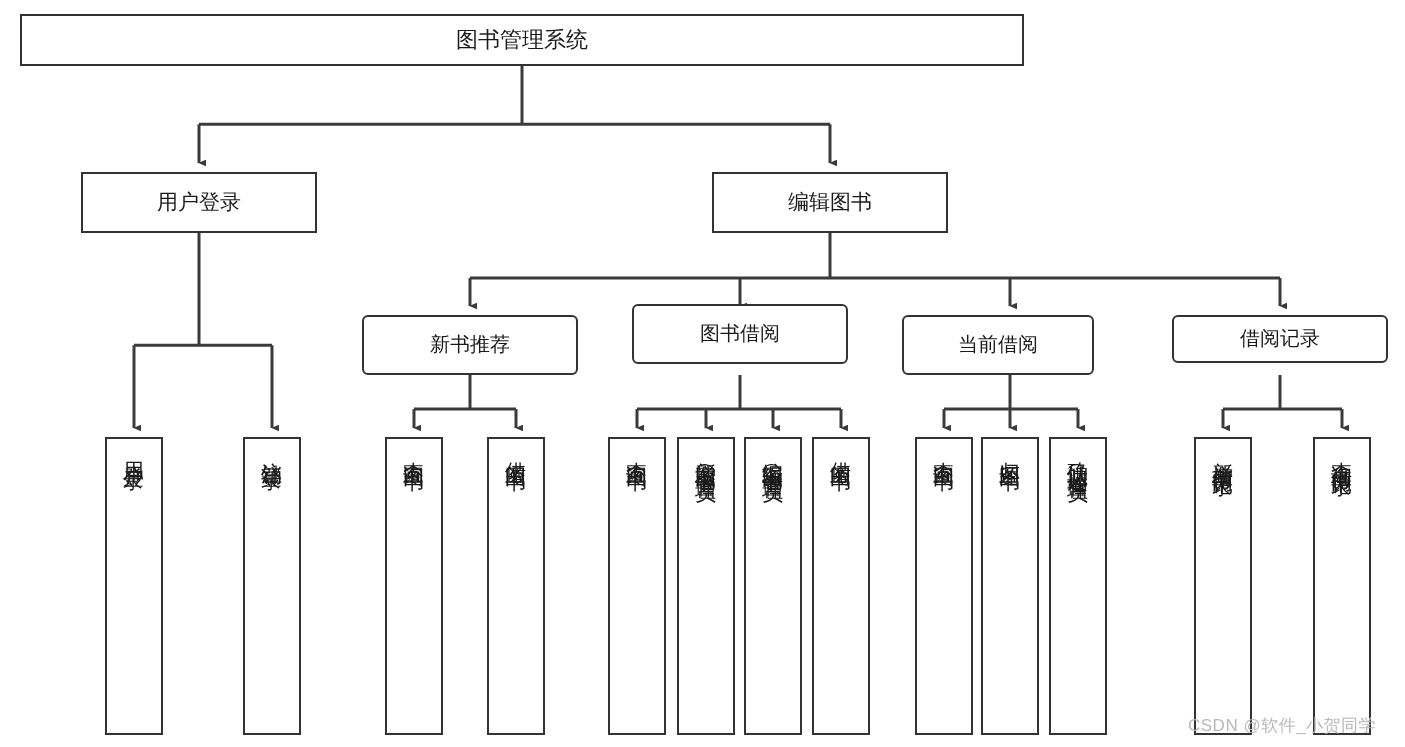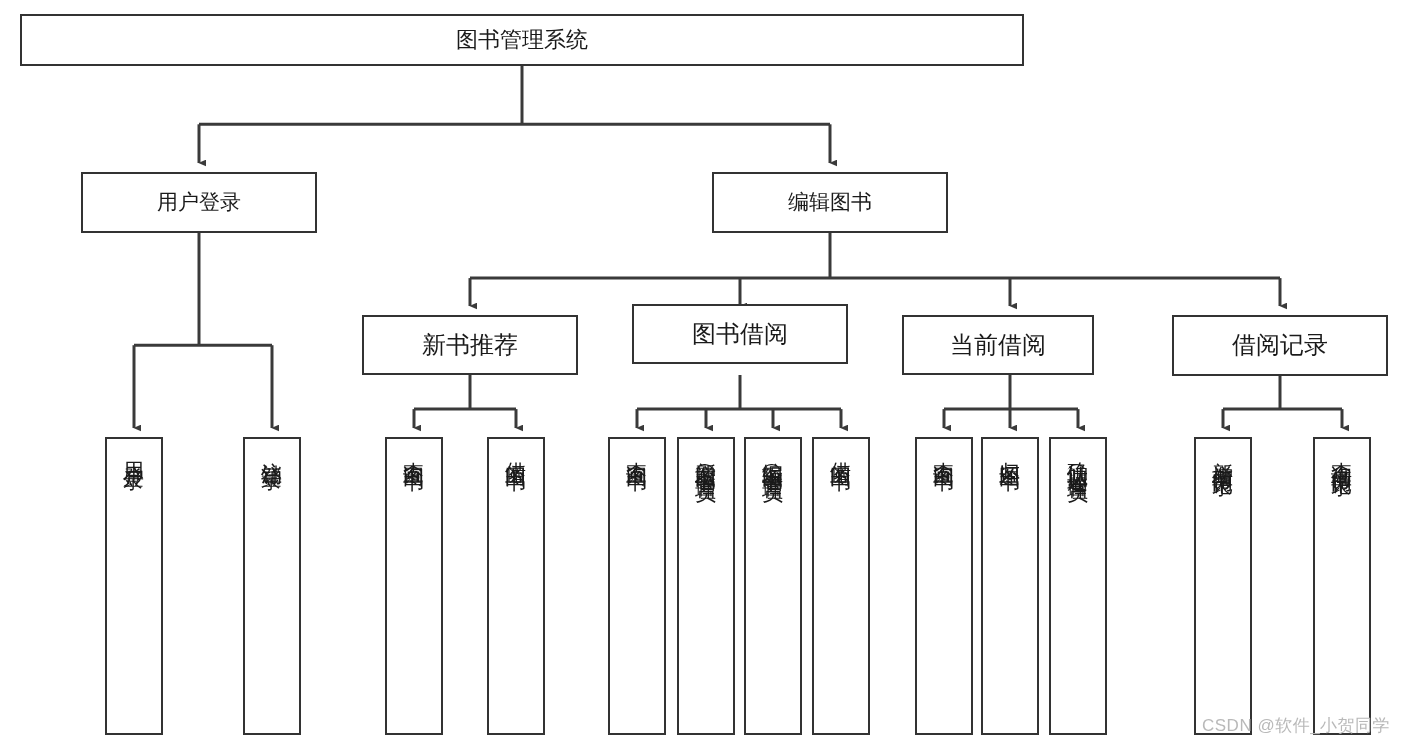--- a/index.html
+++ b/index.html
@@ -42,21 +42,22 @@
     line-height: 1.18;
     white-space: pre;
   }
   .lvl0 {
     font-size: 22px;
   }
   .lvl1 {
     font-size: 21px;
   }
   .lvl2 {
-    font-size: 24px;
+    font-size: 20px;
+    border-radius: 6px;
   }
   .leaf {
     align-items: flex-start;
     padding-top: 6px;
   }
   .leaf .node-label {
     writing-mode: vertical-rl;
     text-orientation: upright;
     font-size: 21px;
     letter-spacing: 3px;
@@ -133,21 +134,21 @@
       </div>
       <div class="node lvl2" style="left: 362px; top: 315px; width: 216px; height: 60px;">
         <span class="node-label">新书推荐</span>
       </div>
       <div class="node lvl2" style="left: 632px; top: 304px; width: 216px; height: 60px;">
         <span class="node-label">图书借阅</span>
       </div>
       <div class="node lvl2" style="left: 902px; top: 315px; width: 192px; height: 60px;">
         <span class="node-label">当前借阅</span>
       </div>
-      <div class="node lvl2" style="left: 1172px; top: 315px; width: 216px; height: 61px;">
+      <div class="node lvl2" style="left: 1172px; top: 315px; width: 216px; height: 48px;">
         <span class="node-label">借阅记录</span>
       </div>
       <div class="node leaf" style="left: 105px; top: 437px; width: 58px; height: 298px;">
         <span class="node-label">用户登录</span>
       </div>
       <div class="node leaf" style="left: 243px; top: 437px; width: 58px; height: 298px;">
         <span class="node-label">注销登录</span>
       </div>
       <div class="node leaf" style="left: 385px; top: 437px; width: 58px; height: 298px;">
         <span class="node-label">查询图书</span>
@@ -177,15 +178,15 @@
         <span class="node-label">确认归还（管理员）</span>
       </div>
       <div class="node leaf" style="left: 1194px; top: 437px; width: 58px; height: 298px;">
         <span class="node-label">新增借阅记录</span>
       </div>
       <div class="node leaf" style="left: 1313px; top: 437px; width: 58px; height: 298px;">
         <span class="node-label">查询借阅记录</span>
       </div>
     </div>
 
-  <div class="watermark" style="left: 1188px; top: 714px; margin-left: 14px;">CSDN @软件_小贺同学</div>
+  <div class="watermark" style="left: 1188px; top: 714px;">CSDN @软件_小贺同学</div>
 
 </div>
 
 </body></html>

